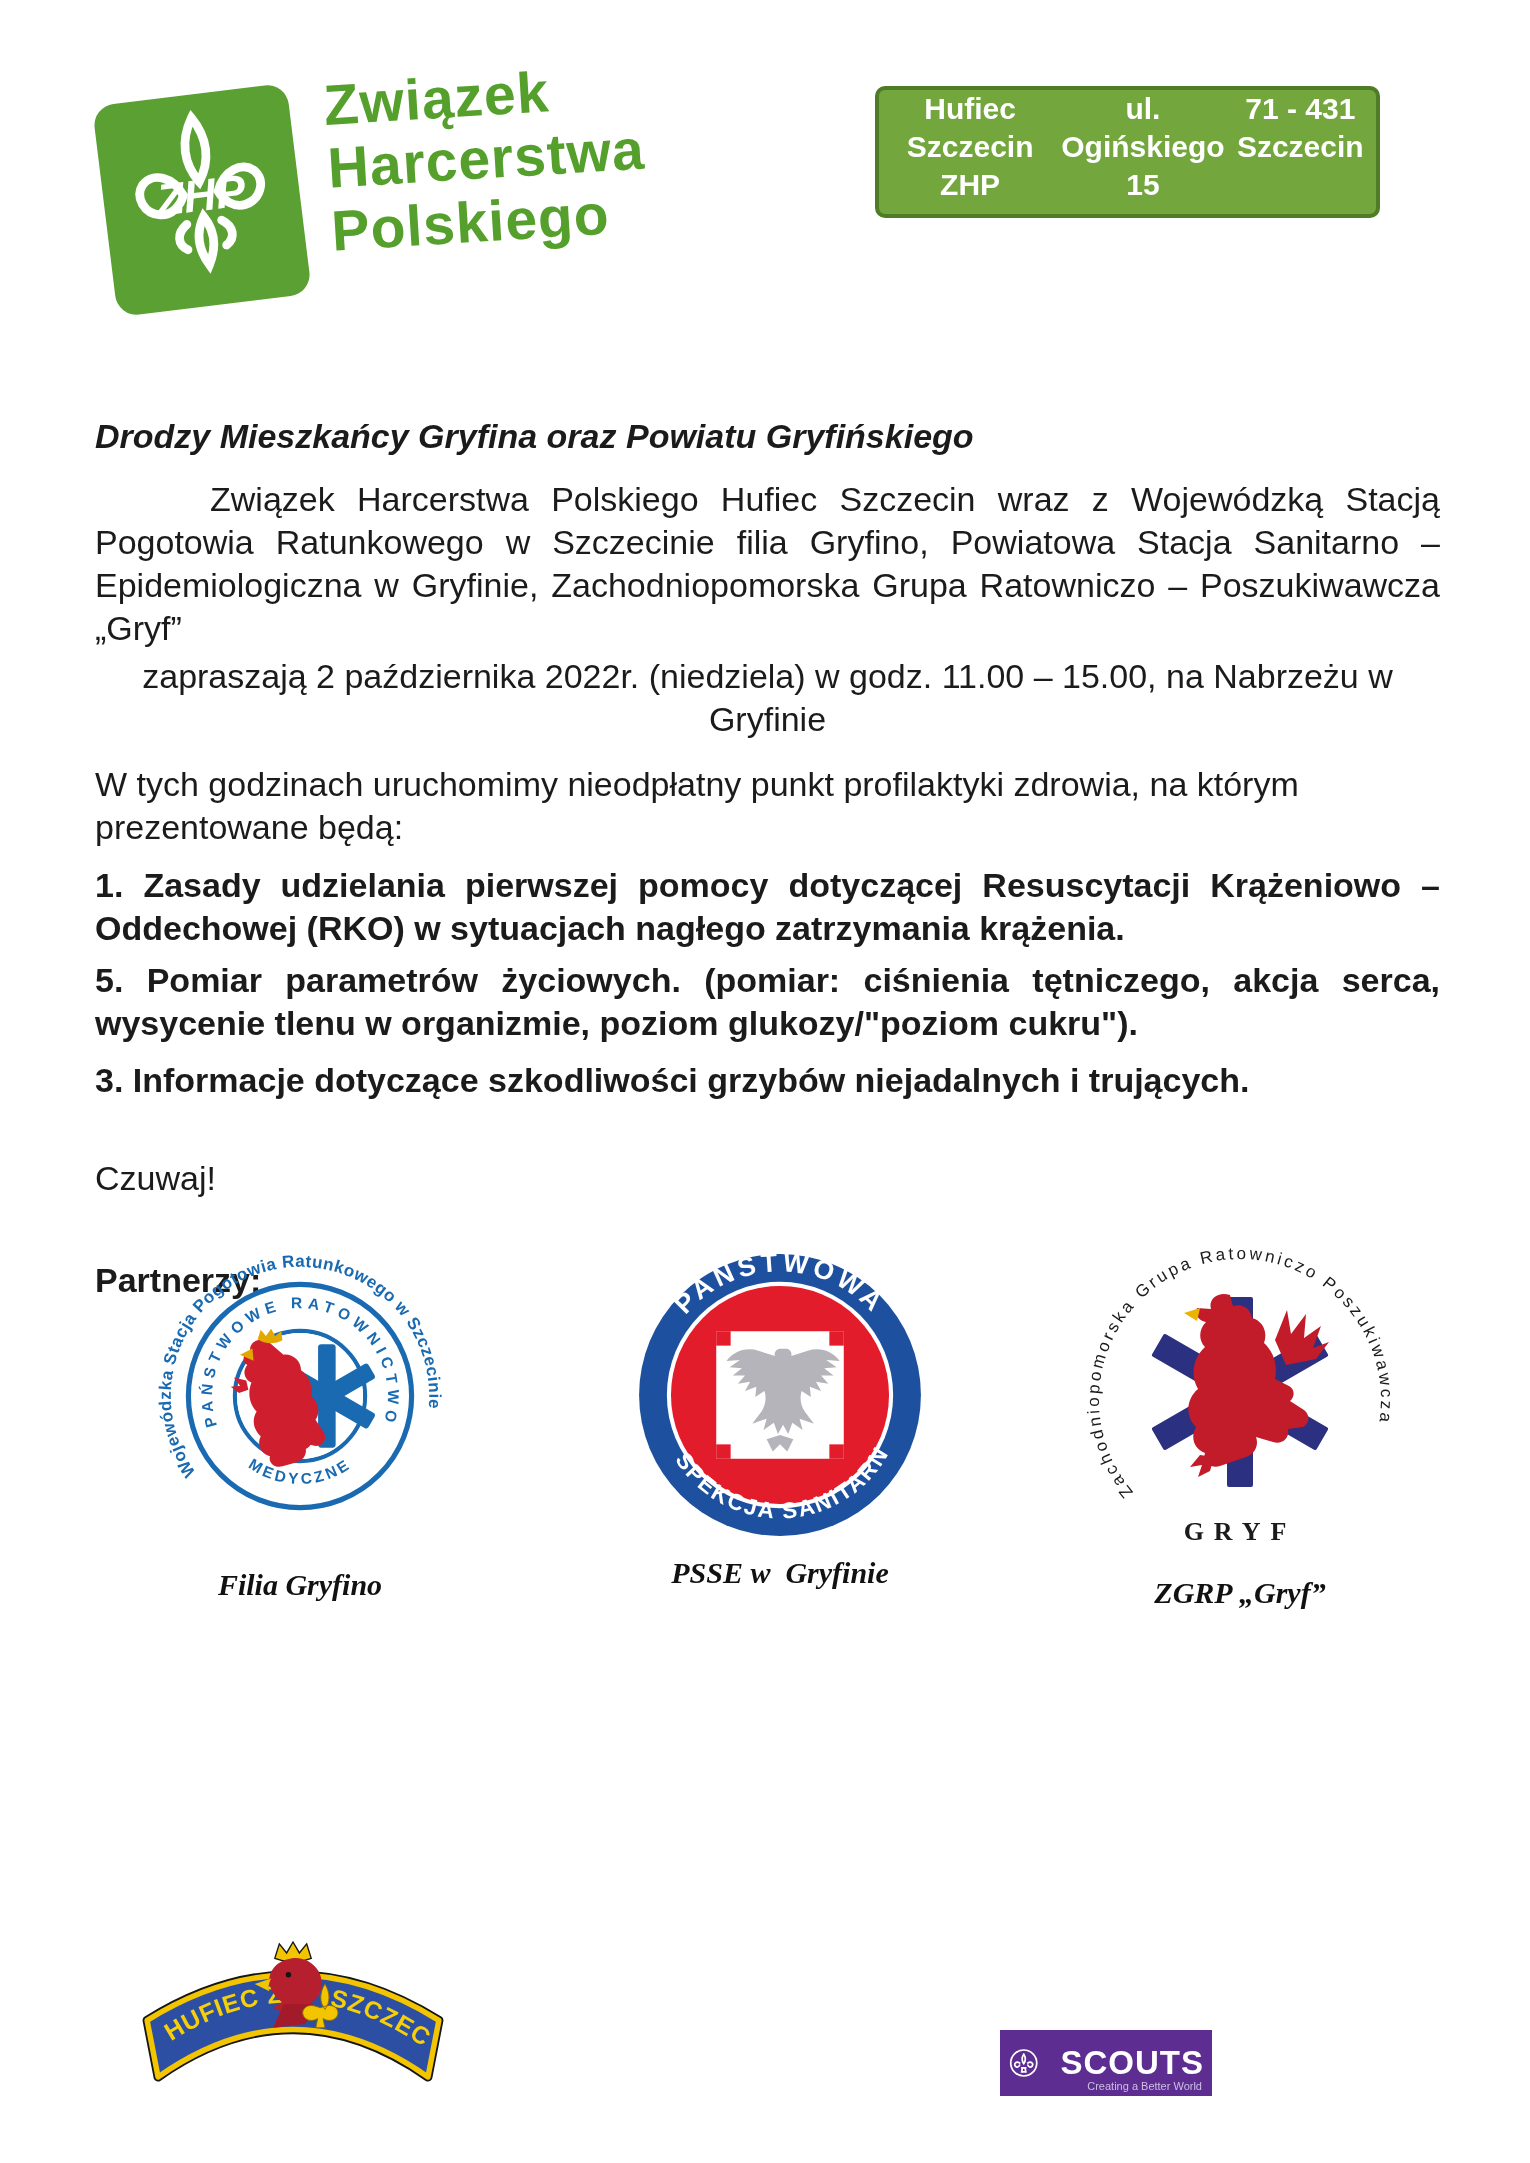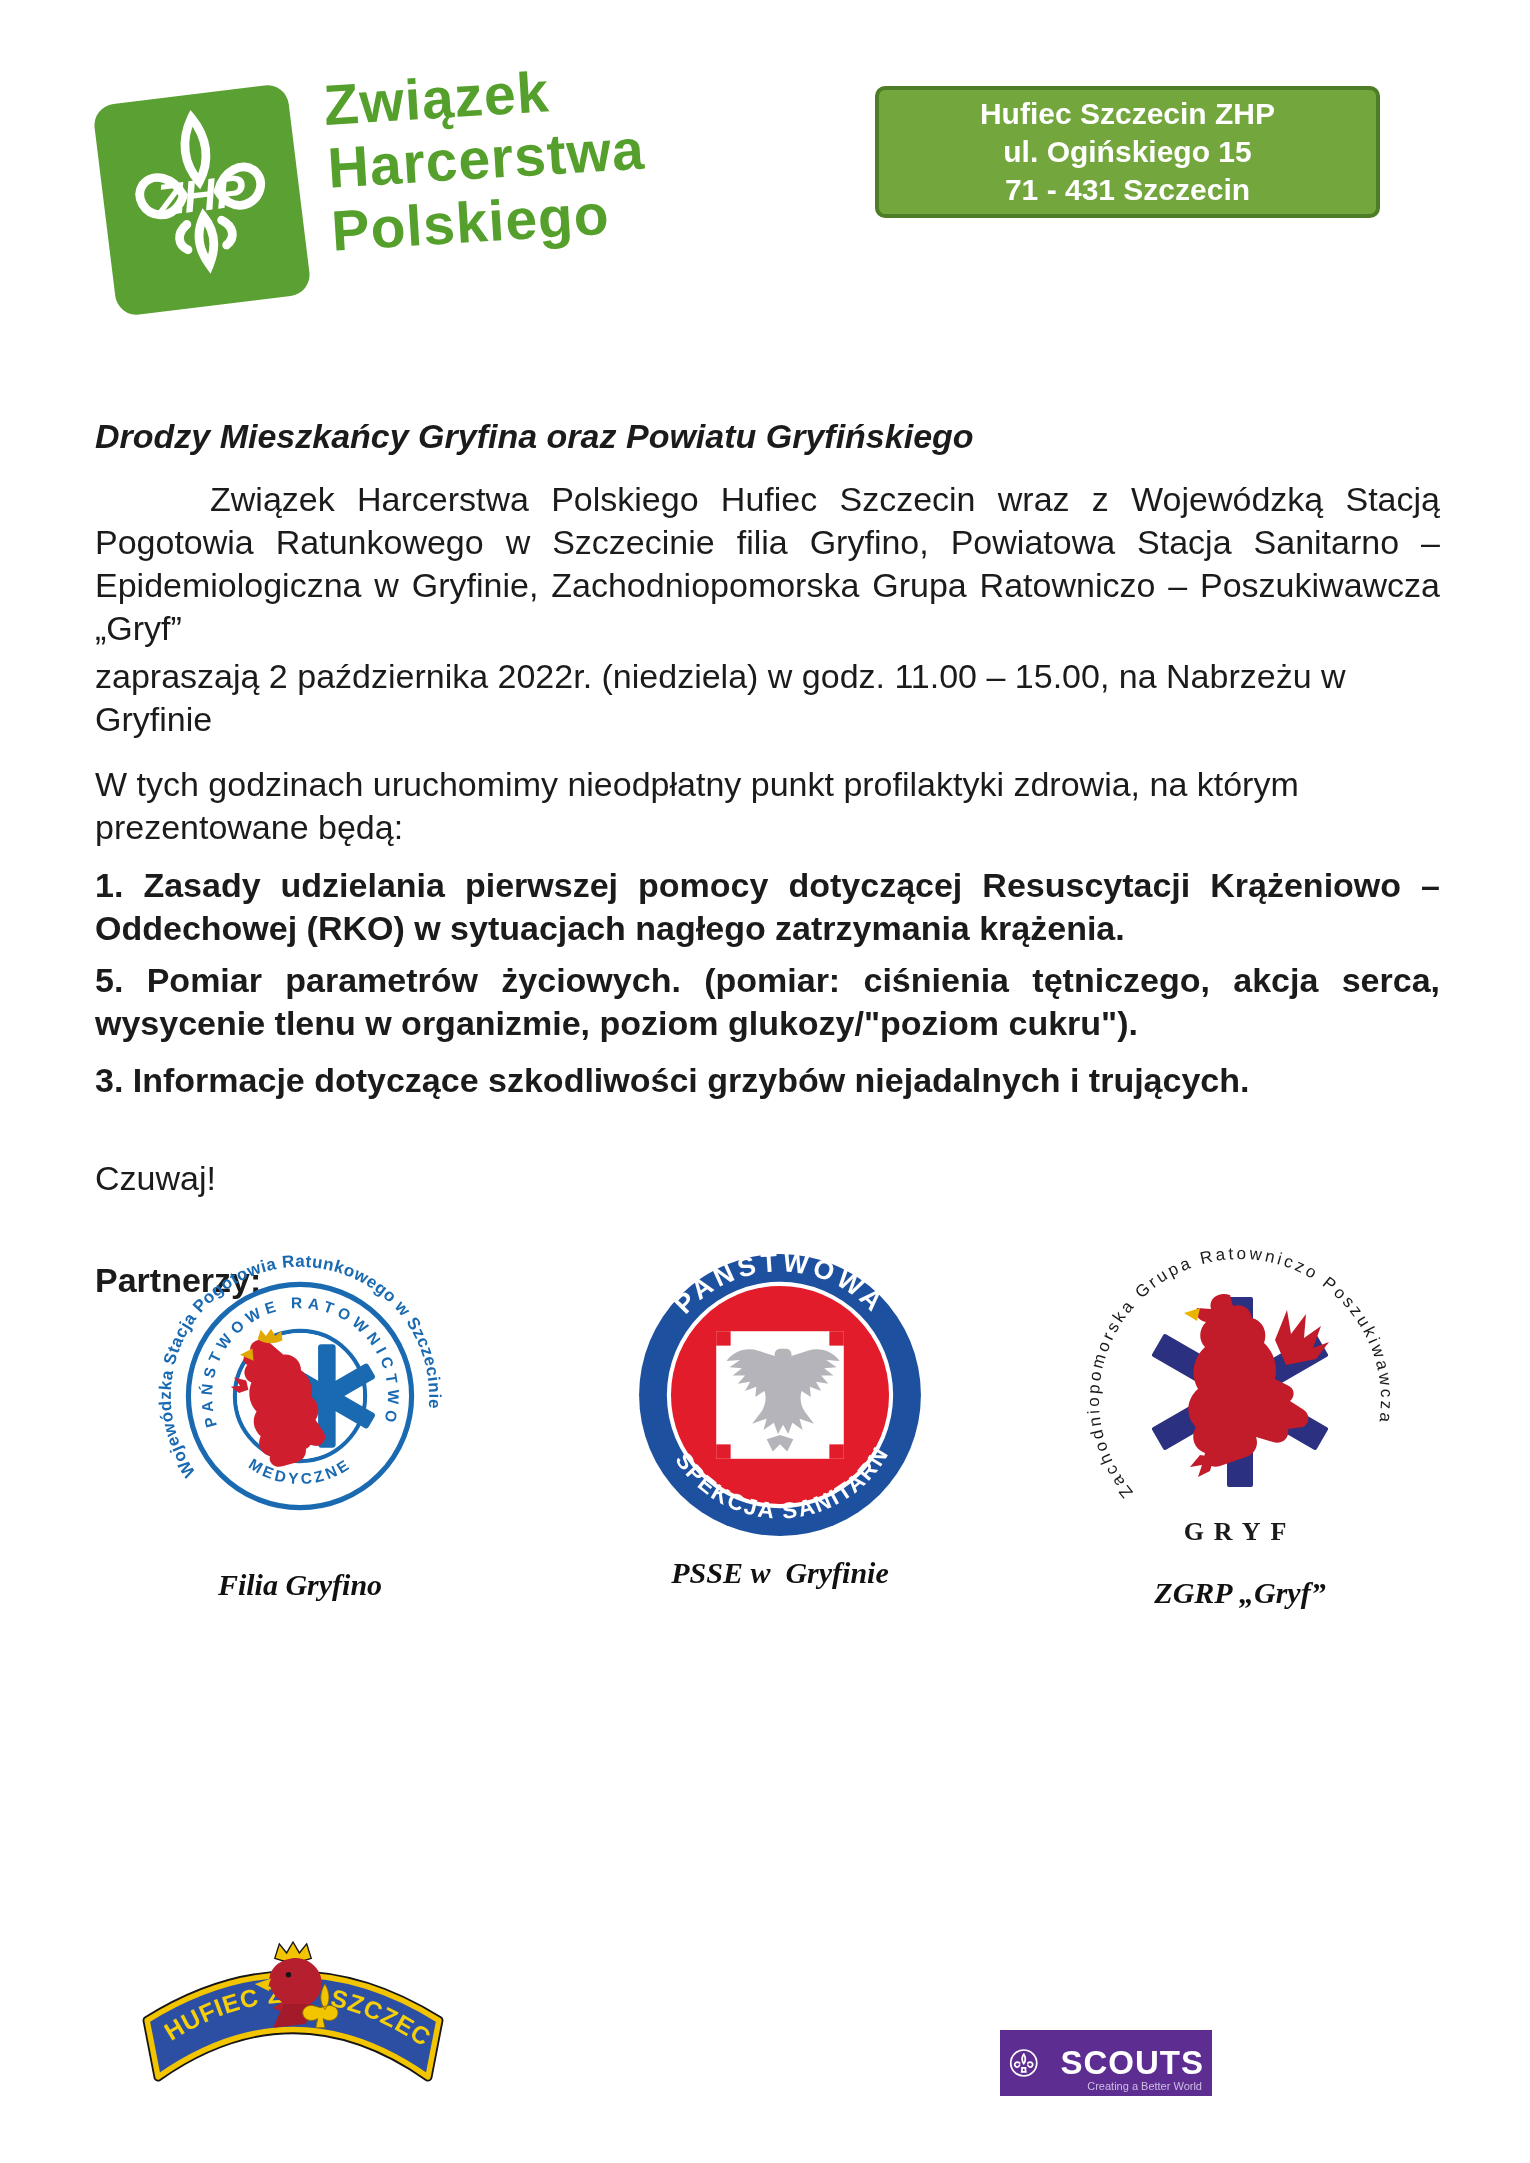--- a/index.html
+++ b/index.html
@@ -14,29 +14,29 @@
     transform:rotate(-7deg);
   }
   .zhp-wordmark{
     position:absolute;left:322px;top:74px;
     font-size:57px;font-weight:bold;line-height:63px;color:#55a02c;
     transform:rotate(-3.5deg);transform-origin:left top;letter-spacing:1px;
   }
   .address-box{
     position:absolute;left:875px;top:86px;width:505px;height:132px;
     background:#74a63e;border:4px solid #4f7c26;border-radius:10px;
-    box-sizing:border-box;display:flex;flex-direction:column;justify-content:center;
+    box-sizing:border-box;display:flex;flex-direction:row;justify-content:center;
     text-align:center;color:#fff;font-weight:bold;font-size:30px;line-height:38px;
   }
   
   .content{position:absolute;left:95px;top:415px;width:1345px;font-size:34px;line-height:43px;}
   .content p{margin:0;}
   .salutation{font-weight:bold;font-style:italic;margin-bottom:20px !important;}
   .intro{text-align:justify;text-indent:115px;margin-bottom:5px !important;}
-  .invite{margin-bottom:22px !important;}
+  .invite{text-align:center;margin-bottom:22px !important;}
   .info{margin-bottom:15px !important;}
   .item{font-weight:bold;text-align:justify;}
   .item1{margin-bottom:9px !important;}
   .item2{margin-bottom:14px !important;}
   .item3{margin-bottom:55px !important;}
   .closing{text-align:left;margin-bottom:59px !important;}
   .partners-label{font-weight:600;}
   
   .partner{position:absolute;top:1240px;width:330px;text-align:center;}
   .partner .caption{

